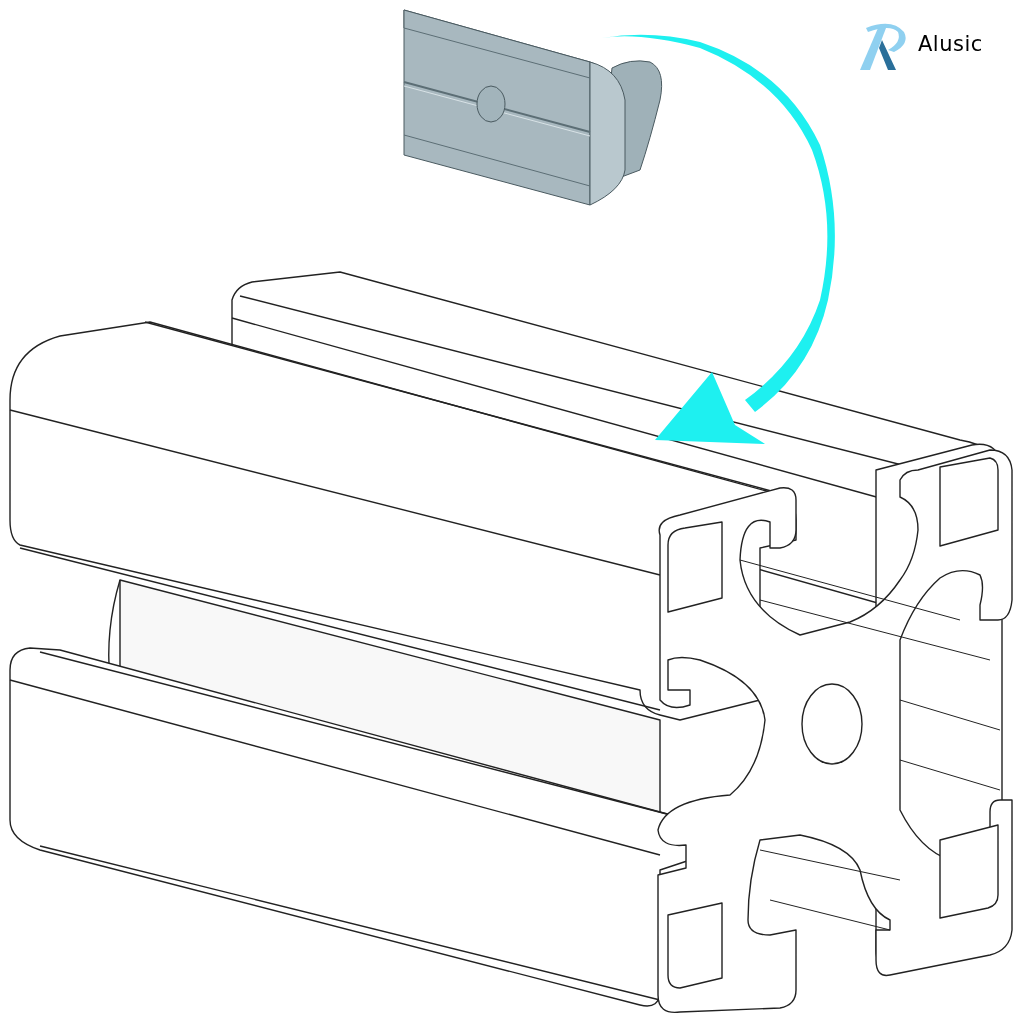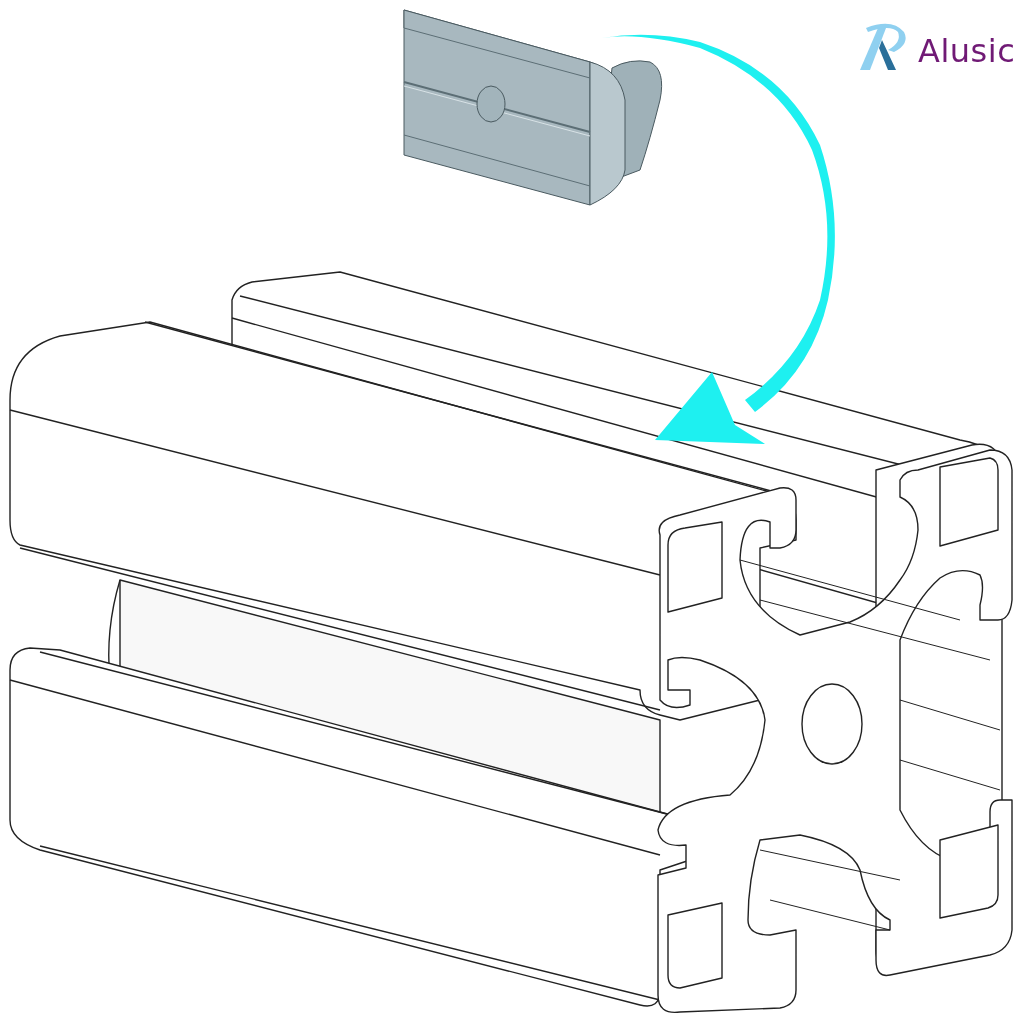--- a/index.html
+++ b/index.html
@@ -1,20 +1,20 @@
 <!DOCTYPE html>
 <html><head>
 <meta charset="utf-8">
 <style>
   html, body { margin: 0; padding: 0; background: #ffffff; }
   body { width: 1024px; height: 1020px; position: relative; overflow: hidden;
          font-family: "DejaVu Sans", sans-serif; }
   #canvas { position: absolute; left: 0; top: 0; width: 1024px; height: 1020px; }
   .logo { position: absolute; left: 852px; top: 18px; width: 170px; height: 60px; }
-  .logo-text { position: absolute; left: 66px; top: 14px; font-size: 32px; color: #701a75;
+  .logo-text { position: absolute; left: 66px; top: 14px; font-size: 21px; color: #000000;
                font-family: "DejaVu Sans", sans-serif; letter-spacing: 0.5px; }
 </style>
 </head>
 <body>
 
 <svg id="canvas" viewBox="0 0 1024 1020" xmlns="http://www.w3.org/2000/svg">
 
   <g fill="#ffffff" stroke="#222" stroke-width="1.4" stroke-linejoin="round">
 
     <path d="M232 300 Q236 286 252 282 L340 272 L960 440 Q1000 446 1002 480 L1000 610 Q998 628 980 632 L232 420 Z"></path>

